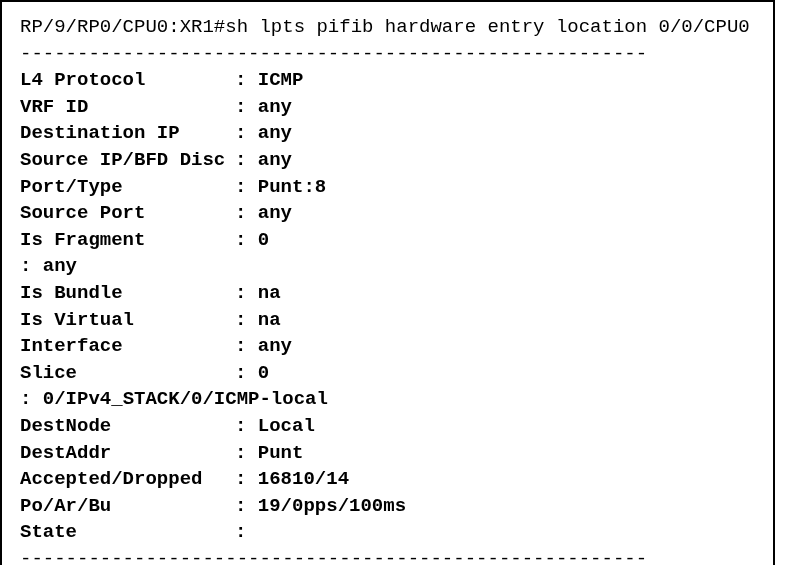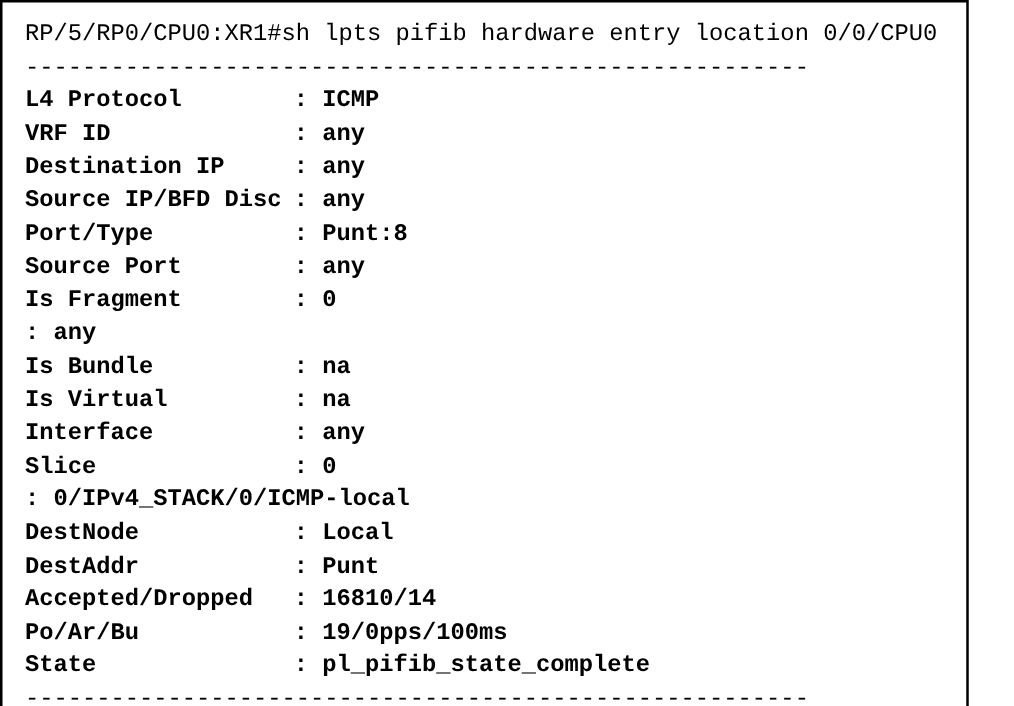--- a/index.html
+++ b/index.html
@@ -34,35 +34,35 @@
     .field-sep {
       white-space: pre;
     }
     .field-value {
       white-space: pre;
     }
   </style>
 </head>
 <body>
 
-<div class="command-line"><span>RP/5/RP0/CPU0:XR1#</span><span>sh lpts pifib hardware entry location 0/0/CPU0</span></div>
+<div class="command-line"><span>RP/9/RP0/CPU0:XR1#</span><span>sh lpts pifib hardware entry location 0/0/CPU0</span></div>
 <div class="separator">-------------------------------------------------------</div>
 <div id="fields-container">
     <div class="field-row"><span class="field-label">L4 Protocol       </span><span class="field-sep">: </span><span class="field-value">ICMP</span></div>
     <div class="field-row"><span class="field-label">VRF ID            </span><span class="field-sep">: </span><span class="field-value">any</span></div>
     <div class="field-row"><span class="field-label">Destination IP    </span><span class="field-sep">: </span><span class="field-value">any</span></div>
     <div class="field-row"><span class="field-label">Source IP/BFD Disc</span><span class="field-sep">: </span><span class="field-value">any</span></div>
     <div class="field-row"><span class="field-label">Port/Type         </span><span class="field-sep">: </span><span class="field-value">Punt:8</span></div>
     <div class="field-row"><span class="field-label">Source Port       </span><span class="field-sep">: </span><span class="field-value">any</span></div>
     <div class="field-row"><span class="field-label">Is Fragment       </span><span class="field-sep">: </span><span class="field-value">0</span></div>
     <div class="field-row"><span class="field-sep">: </span><span class="field-value">any</span></div>
     <div class="field-row"><span class="field-label">Is Bundle         </span><span class="field-sep">: </span><span class="field-value">na</span></div>
     <div class="field-row"><span class="field-label">Is Virtual        </span><span class="field-sep">: </span><span class="field-value">na</span></div>
     <div class="field-row"><span class="field-label">Interface         </span><span class="field-sep">: </span><span class="field-value">any</span></div>
     <div class="field-row"><span class="field-label">Slice             </span><span class="field-sep">: </span><span class="field-value">0</span></div>
     <div class="field-row"><span class="field-sep">: </span><span class="field-value">0/IPv4_STACK/0/ICMP-local</span></div>
     <div class="field-row"><span class="field-label">DestNode          </span><span class="field-sep">: </span><span class="field-value">Local</span></div>
     <div class="field-row"><span class="field-label">DestAddr          </span><span class="field-sep">: </span><span class="field-value">Punt</span></div>
     <div class="field-row"><span class="field-label">Accepted/Dropped  </span><span class="field-sep">: </span><span class="field-value">16810/14</span></div>
     <div class="field-row"><span class="field-label">Po/Ar/Bu          </span><span class="field-sep">: </span><span class="field-value">19/0pps/100ms</span></div>
-    <div class="field-row"><span class="field-label">State             </span><span class="field-sep">: </span><span class="field-value">pl_pifib_state_complete</span></div>
+    <div class="field-row"><span class="field-label">State             </span><span class="field-sep">: </span></div>
   </div>
 <div class="separator">-------------------------------------------------------</div>
 
 </body></html>

